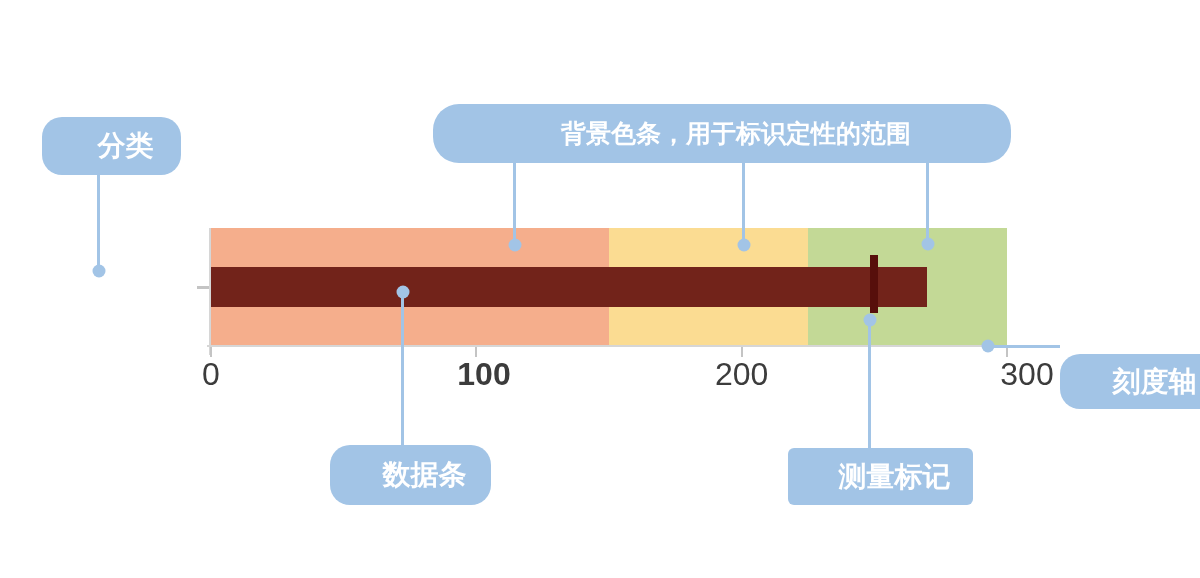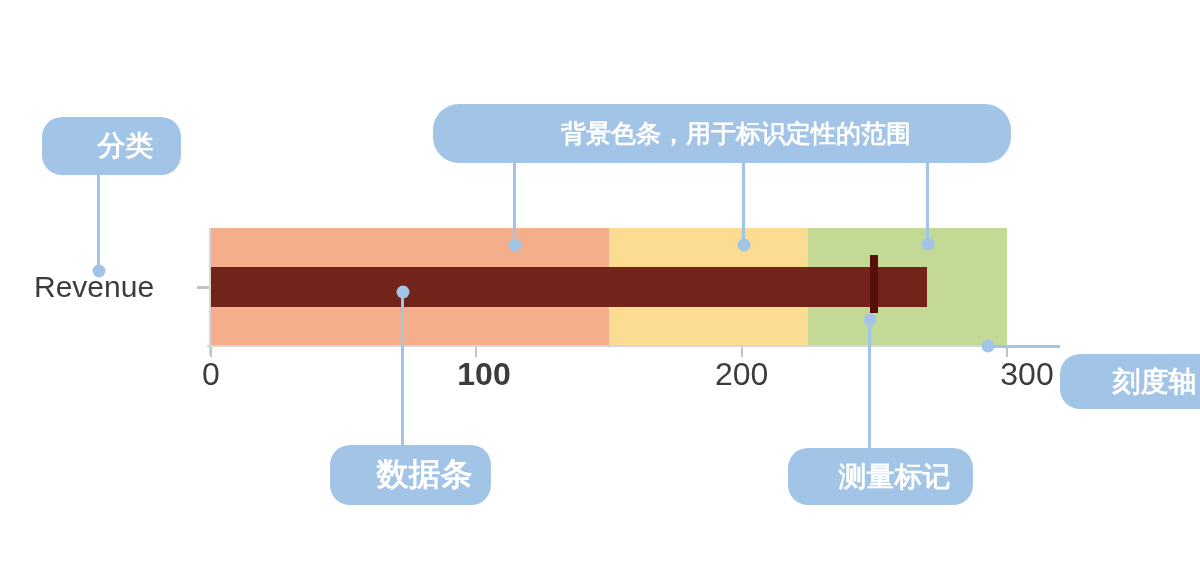--- a/index.html
+++ b/index.html
@@ -19,22 +19,22 @@
   .ticklabel{position:absolute;top:356px;transform:translateX(-50%);font-size:32px;color:var(--textd,#3c3c3c);z-index:1;white-space:nowrap;}
   .cat-label{position:absolute;left:34px;top:270px;font-size:30px;color:var(--textd,#3c3c3c);z-index:1;white-space:nowrap;}
   .cat-tick{position:absolute;left:197px;top:286px;width:12px;height:3px;background:var(--tickc,#c4c4c4);z-index:1;}
   
   .callout{
     position:absolute;background:var(--blue,#a2c4e6);color:#ffffff;font-weight:bold;
     display:flex;align-items:center;justify-content:center;z-index:4;white-space:nowrap;padding-left:28px;
   }
   .co-category{left:42px;top:117px;width:111px;height:58px;border-radius:20px;font-size:28px;}
   .co-bands{left:433px;top:104px;width:550px;height:59px;border-radius:26px;font-size:25px;}
-  .co-databar{left:330px;top:445px;width:133px;height:60px;border-radius:20px;font-size:32px;}
-  .co-marker{left:788px;top:448px;width:157px;height:57px;border-radius:20px;font-size:28px;font-family:Liberation Serif, serif;}
+  .co-databar{left:330px;top:445px;width:133px;height:60px;border-radius:20px;font-size:28px;}
+  .co-marker{left:788px;top:448px;width:157px;height:57px;border-radius:6px;font-size:28px;font-family:Liberation Serif, serif;}
   .co-axis{left:1060px;top:318px;width:133px;height:55px;border-radius:20px;font-size:28px;margin-top:36px;}
   
   .lv{position:absolute;width:3px;background:var(--blue,#a2c4e6);z-index:3;}
   .lh{position:absolute;height:3px;background:var(--blue,#a2c4e6);z-index:3;}
   .l-category{left:97px;top:175px;height:96px;}
   .l-band1{left:513px;top:162px;height:82px;}
   .l-band2{left:742px;top:162px;height:82px;}
   .l-band3{left:926px;top:162px;height:82px;}
   .l-databar{left:401px;top:292px;height:153px;}
   .l-marker{left:868px;top:320px;height:128px;}
@@ -49,21 +49,20 @@
   .d-axis{left:988px;top:346px;}
 </style>
 </head>
 <body>
 
 <div class="stage" id="stage">
 
   <div class="yaxis"></div>
   <div class="xaxis"></div>
   <div class="cat-tick"></div>
-  <div class="cat-label">Revenue</div>
 
   <div class="callout co-category">
     <span>分类</span>
   </div>
   <div class="lv l-category"></div>
   <div class="dot d-category"></div>
 
   <div class="callout co-bands">
     <span>背景色条，用于标识定性的范围</span>
   </div>

